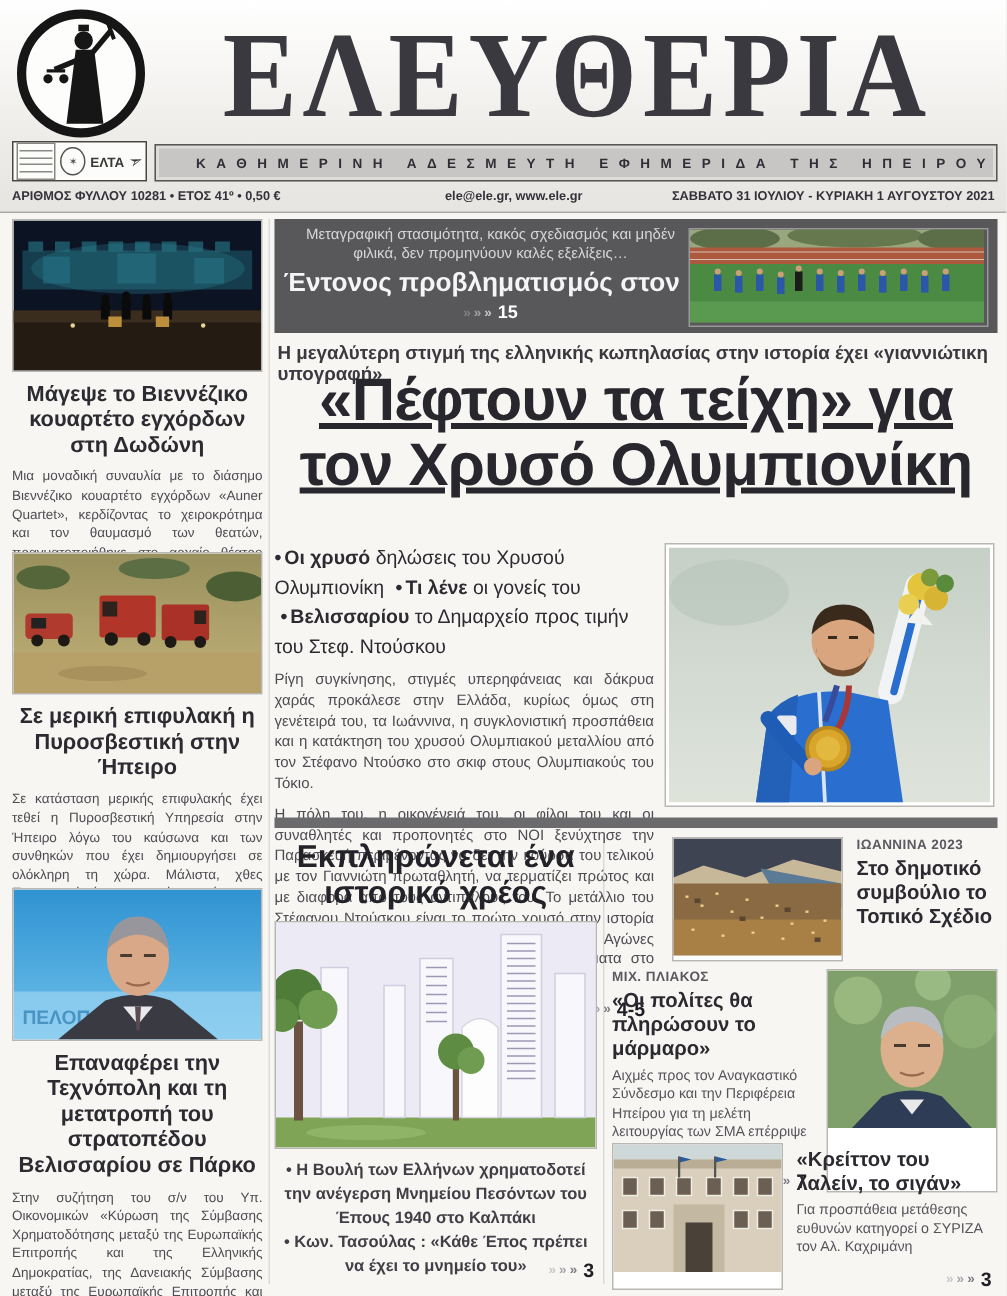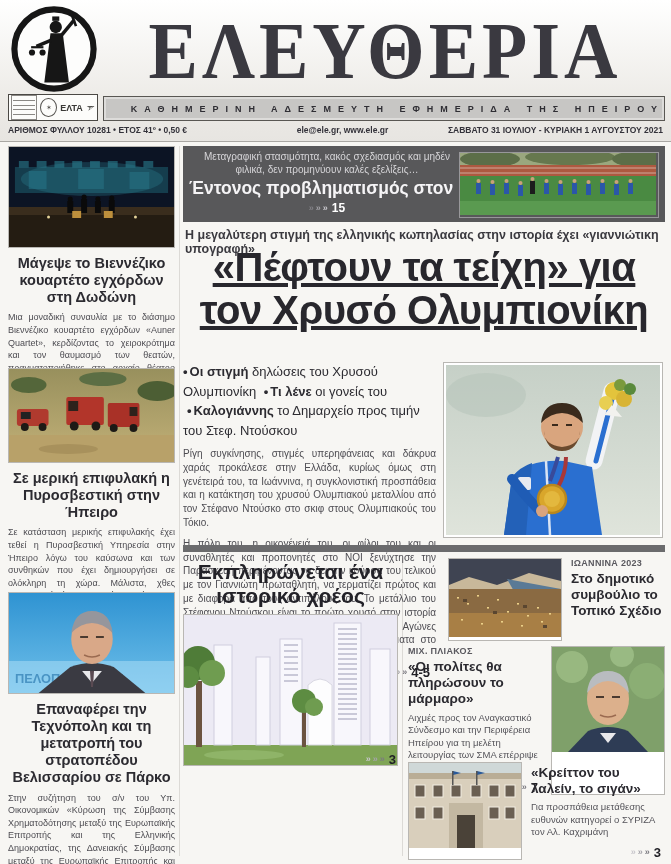--- a/index.html
+++ b/index.html
@@ -292,23 +292,23 @@
         </g>
       </svg>
     </div>
   </div>
 
   <div class="lead-kicker">Η μεγαλύτερη στιγμή της ελληνικής κωπηλασίας στην ιστορία έχει «γιαννιώτικη υπογραφή»</div>
   <div class="lead-head">«Πέφτουν τα τείχη» για τον Χρυσό Ολυμπιονίκη</div>
 
   <div class="lead-left">
     <div class="bullets">
-      <span class="dot">•</span><span class="b">Οι στιγμή</span><span> δηλώσεις του Χρυσού Ολυμπιονίκη</span>
+      <span class="dot">•</span><span class="b">Οι χρυσό</span><span> δηλώσεις του Χρυσού Ολυμπιονίκη</span>
       <span class="dot">•</span><span class="b">Τι λένε</span><span> οι γονείς του</span>
-      <span class="dot">•</span><span class="b">Καλογιάννης</span><span> το Δημαρχείο προς τιμήν του Στεφ. Ντούσκου</span>
+      <span class="dot">•</span><span class="b">Βελισσαρίου</span><span> το Δημαρχείο προς τιμήν του Στεφ. Ντούσκου</span>
     </div>
     <p>Ρίγη συγκίνησης, στιγμές υπερηφάνειας και δάκρυα χαράς προκάλεσε στην Ελλάδα, κυρίως όμως στη γενέτειρά του, τα Ιωάννινα, η συγκλονιστική προσπάθεια και η κατάκτηση του χρυσού Ολυμπιακού μεταλλίου από τον Στέφανο Ντούσκο στο σκιφ στους Ολυμπιακούς του Τόκιο.</p>
     <p>Η πόλη του, η οικογένειά του, οι φίλοι του και οι συναθλητές και προπονητές στο ΝΟΙ ξενύχτησε την Παρασκευή περιμένοντας να δει την κούρσα του τελικού με τον Γιαννιώτη πρωταθλητή, να τερματίζει πρώτος και με διαφορά από τους αντιπάλους του. Το μετάλλιο του Στέφανου Ντούσκου είναι το πρώτο χρυσό στην ιστορία της ελληνικής κωπηλασίας στους Ολυμπιακούς Αγώνες και το πρώτο μετάλλιο για τα ελληνικά χρώματα στο Τόκιο.</p>
     <div class="marker">
       <span class="c c1">»</span>
       <span class="c c2">»</span>
       <span class="c c3">»</span>
       <span class="num">4-5</span>
     </div>
   </div>
@@ -373,20 +373,26 @@
         <rect x="12" y="66" width="6" height="66" fill="#6b5340"></rect>
         <circle cx="14" cy="48" r="17" fill="#4f7c38"></circle>
           <circle cx="28" cy="58" r="13" fill="#6f9c50"></circle>
         <circle cx="4" cy="62" r="11" fill="#5d8c42"></circle>
         <rect x="118" y="96" width="4" height="36" fill="#6b5340"></rect>
         <circle cx="120" cy="86" r="12" fill="#5d8c42"></circle>
           <circle cx="130" cy="92" r="9" fill="#6f9c50"></circle>
         <ellipse cx="60" cy="140" rx="40" ry="5" fill="#8fb468"></ellipse>
       </svg>
     </div>
+    <p class="mem-caption">
+      <span class="dot">•</span>
+      <span>Η Βουλή των Ελλήνων χρηματοδοτεί την ανέγερση Μνημείου Πεσόντων του Έπους 1940 στο Καλπάκι</span><br>
+      <span class="dot">•</span>
+      <span>Κων. Τασούλας : «Κάθε Έπος πρέπει να έχει το μνημείο του»</span>
+    </p>
     <div class="marker">
       <span class="c c1">»</span>
       <span class="c c2">»</span>
       <span class="c c3">»</span>
       <span class="num">3</span>
     </div>
   </div>
 
   <div class="rcol">
 

